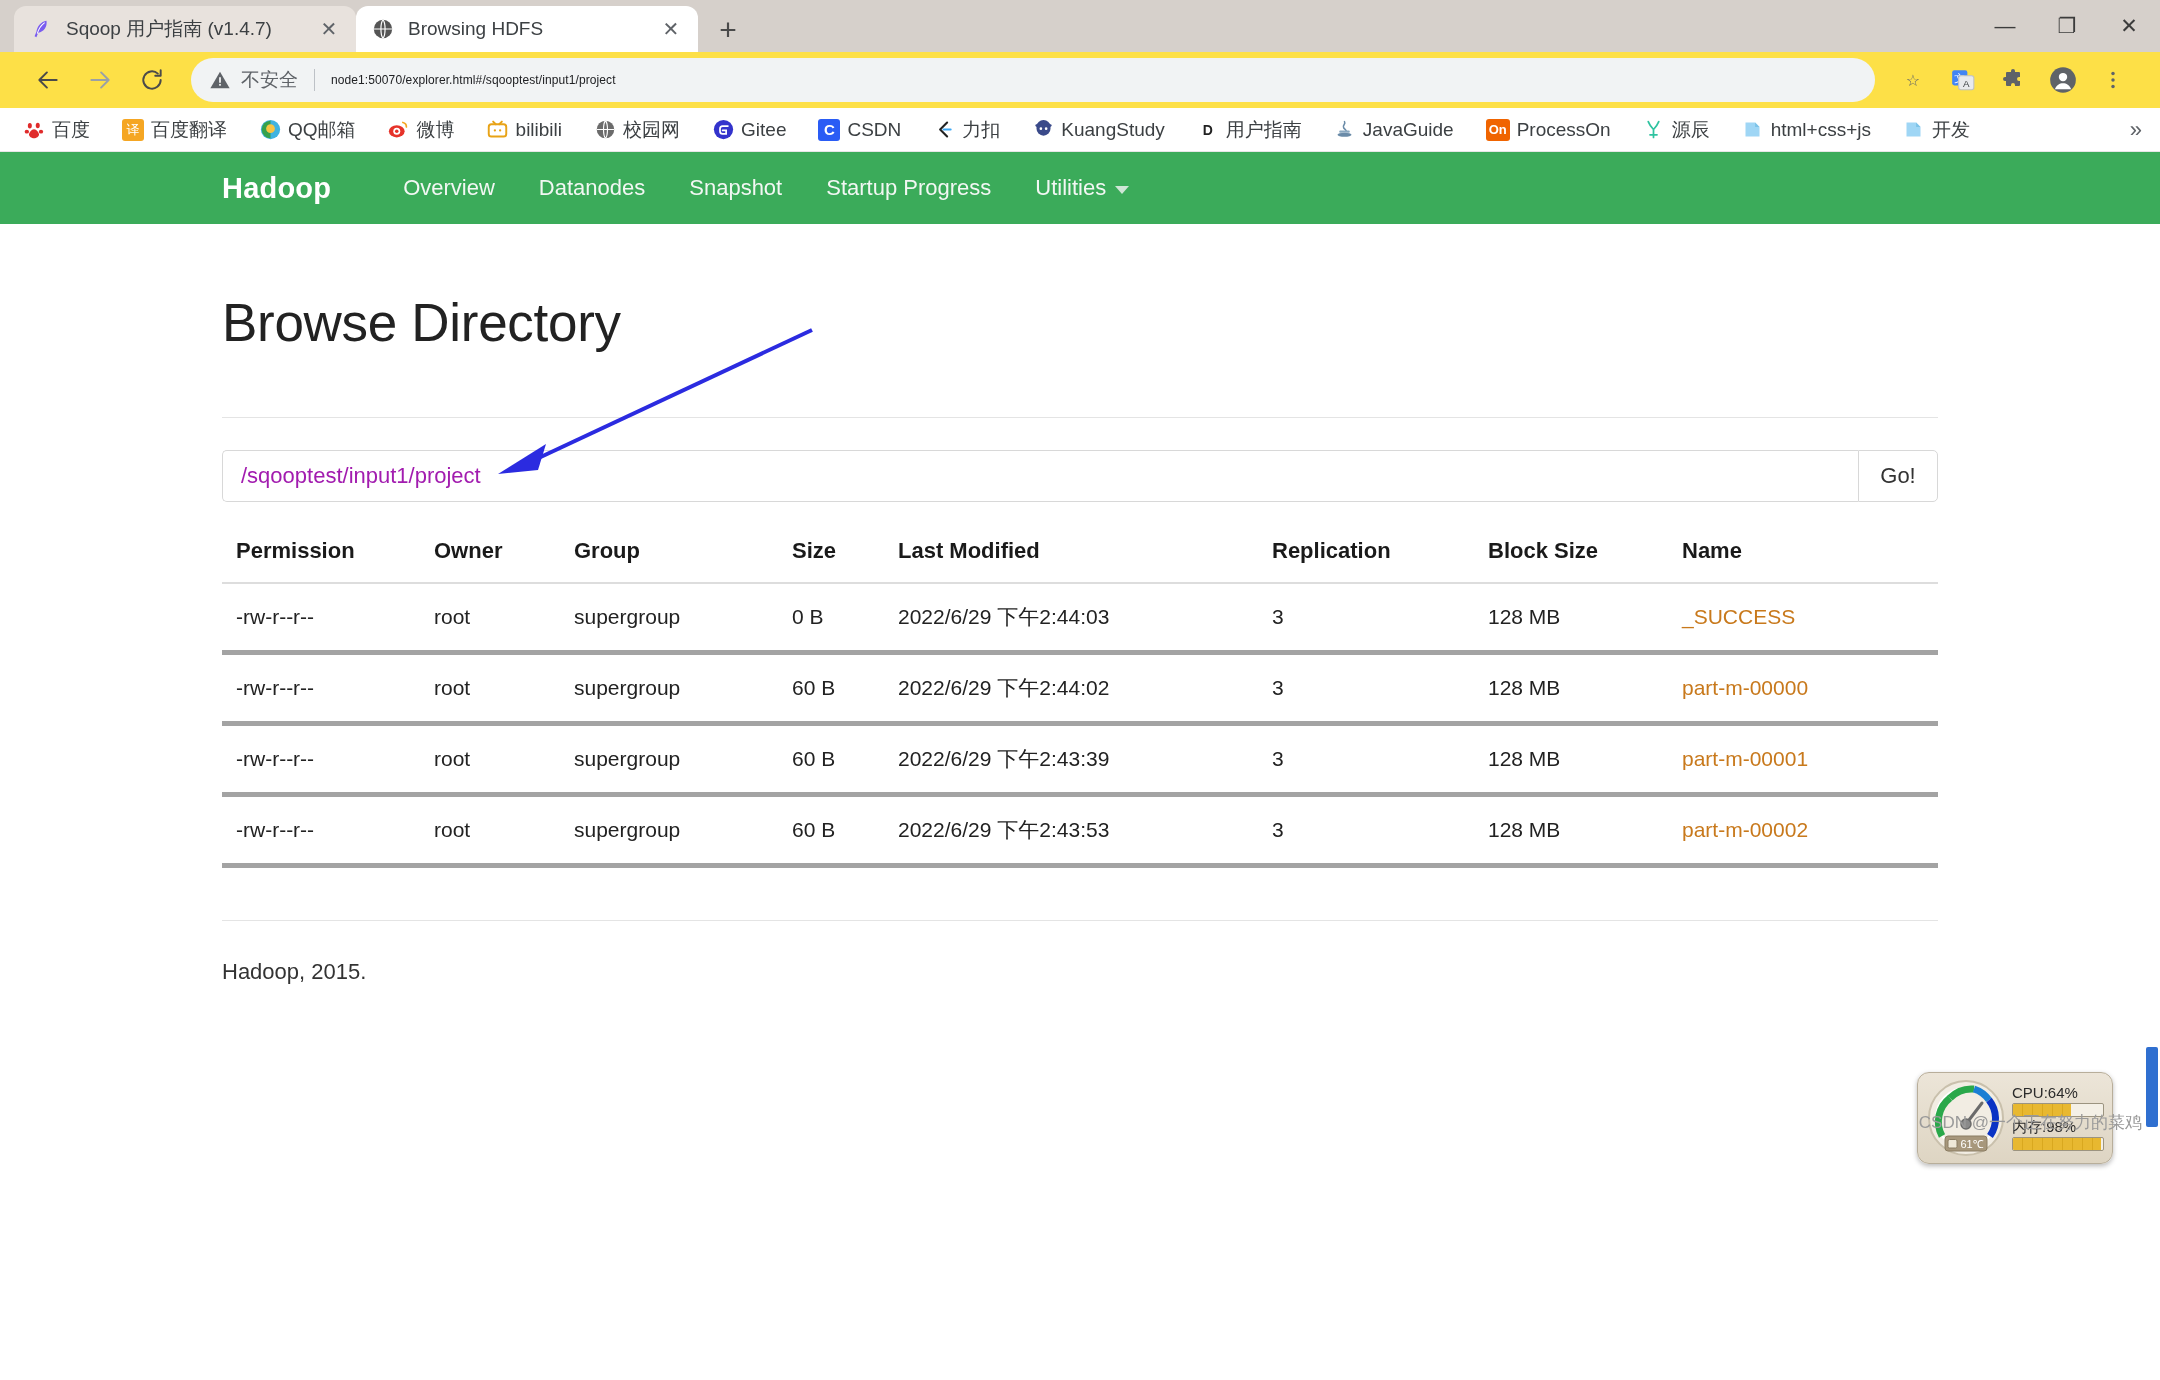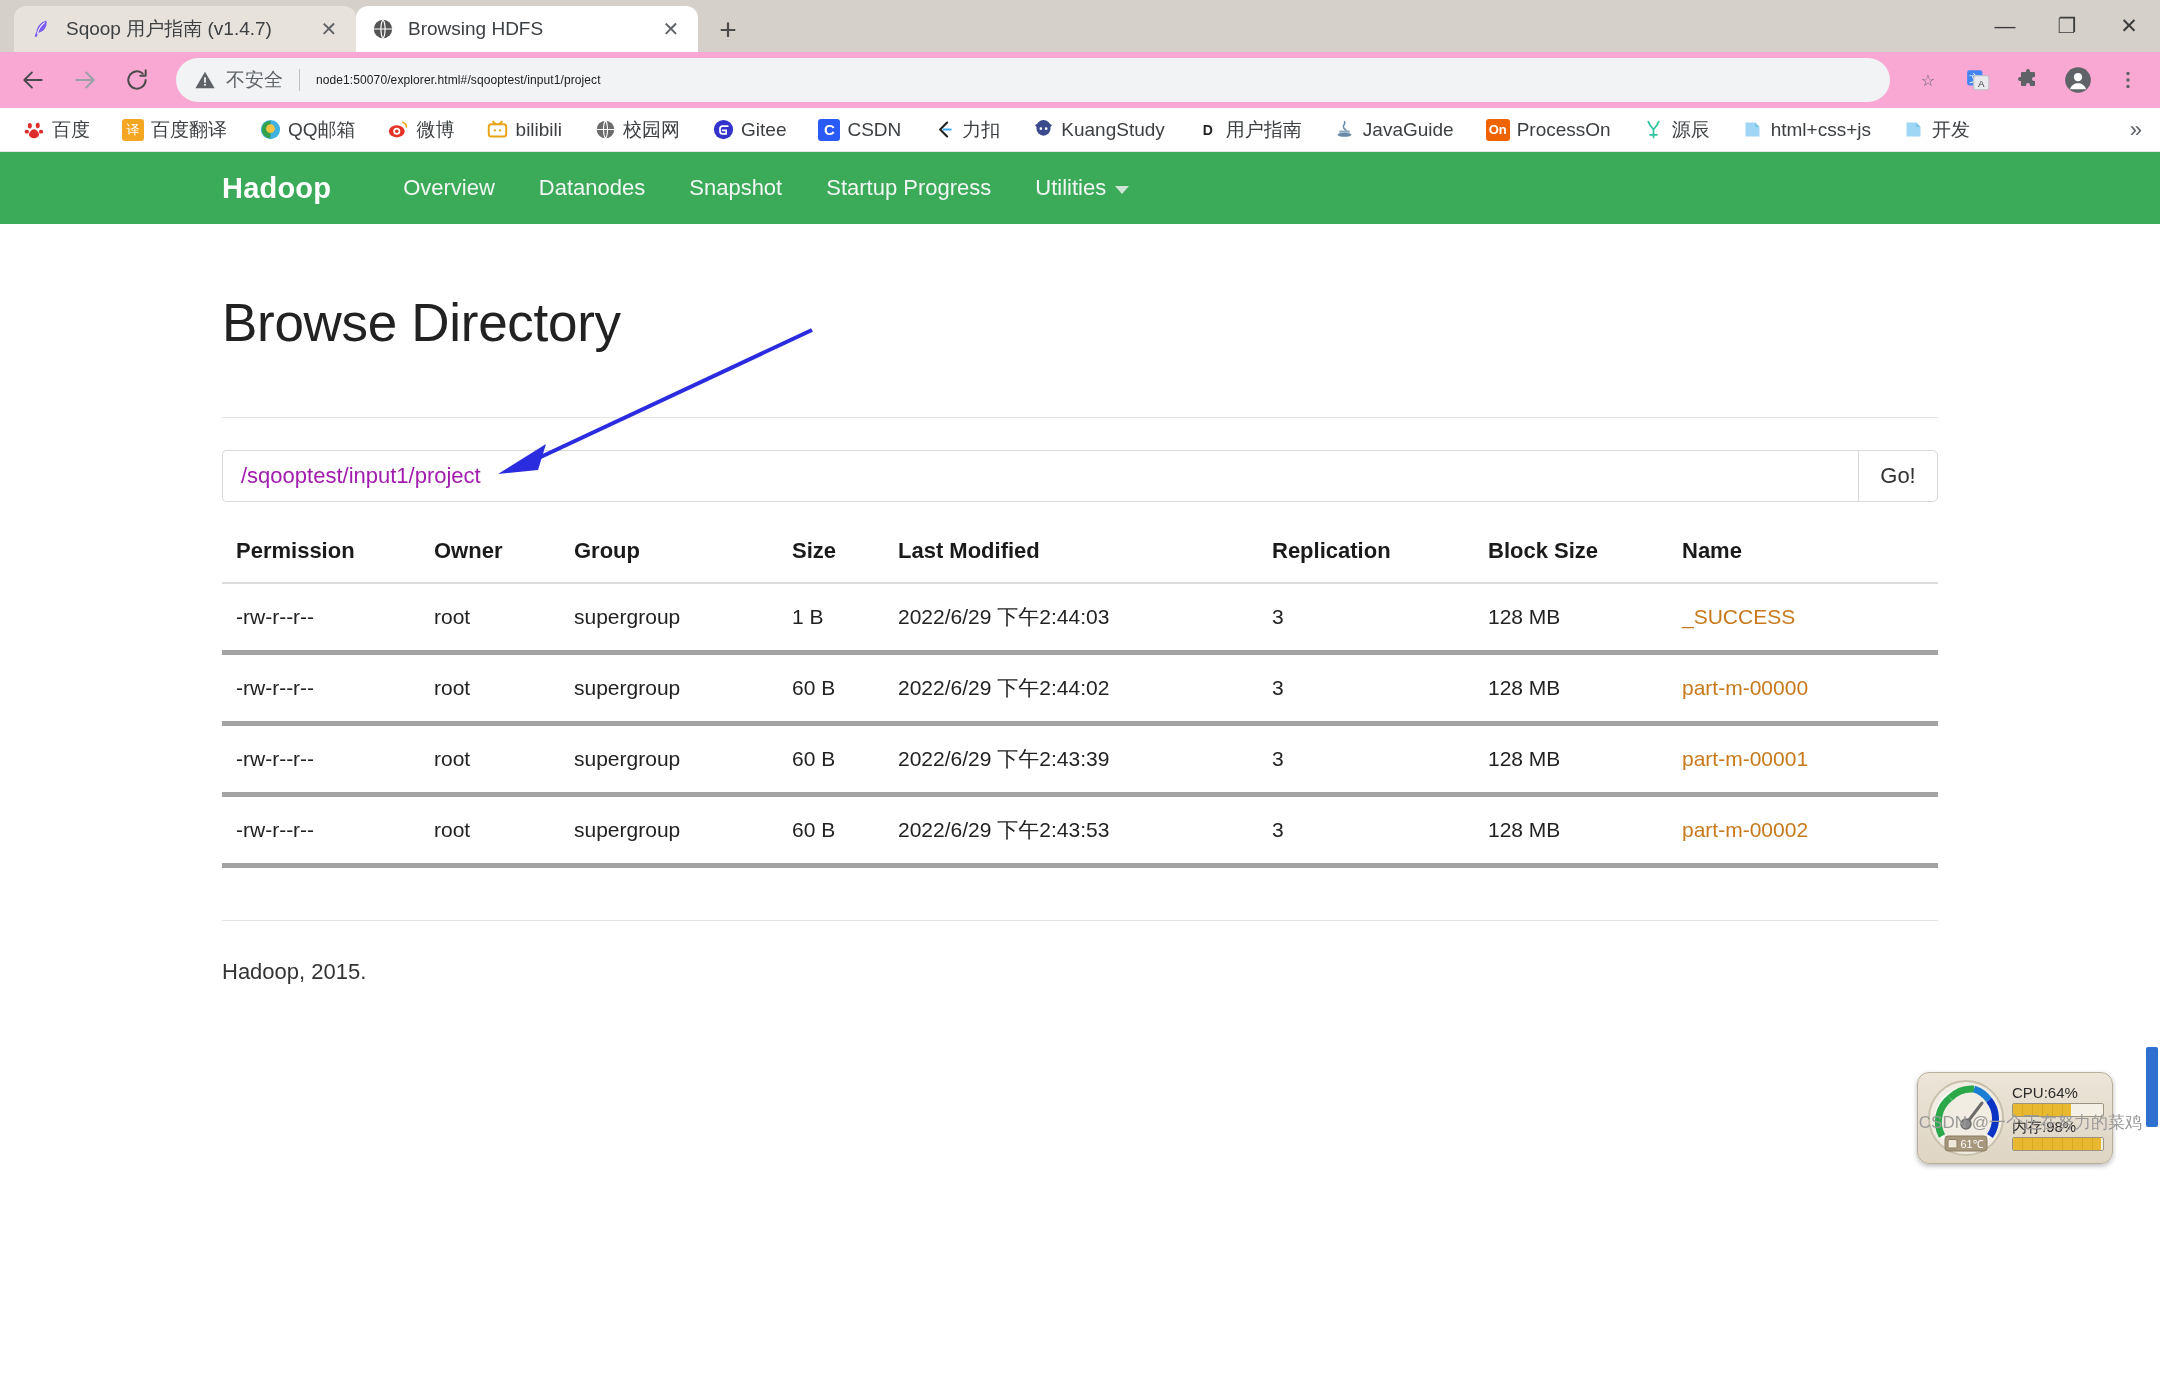--- a/index.html
+++ b/index.html
@@ -50,23 +50,23 @@
     position: absolute; right: 0; top: 0; height: 52px;
     display: flex; align-items: center;
   }
   .winbtn {
     width: 62px; height: 52px;
     display: flex; align-items: center; justify-content: center;
     font-size: 21px; color: #3c3c3c;
   }
 
   .toolbar {
-    height: 56px; background: #f9a8d4;
+    height: 56px; background: #fde047;
     display: flex; align-items: center;
-    padding: 0 10px; gap: 6px;
+    padding: 0 25px; gap: 6px;
   }
   .navbtn {
     width: 46px; height: 46px; border-radius: 50%;
     display: flex; align-items: center; justify-content: center;
     color: #4a4a4a;
   }
   .omnibox {
     flex: 1 1 auto; height: 44px; background: #f1f3f4;
     border-radius: 22px; display: flex; align-items: center;
     padding: 0 18px; margin: 0 10px; gap: 10px;
@@ -479,21 +479,21 @@
             <th class="c-rep">Replication</th>
             <th class="c-block">Block Size</th>
             <th class="c-name">Name</th>
           </tr>
         </thead>
         <tbody>
           <tr>
             <td class="c-perm">-rw-r--r--</td>
             <td class="c-owner">root</td>
             <td class="c-group">supergroup</td>
-            <td class="c-size">1 B</td>
+            <td class="c-size">0 B</td>
             <td class="c-mod">2022/6/29 下午2:44:03</td>
             <td class="c-rep">3</td>
             <td class="c-block">128 MB</td>
             <td class="c-name"><a class="fname">_SUCCESS</a></td>
           </tr>
           <tr>
             <td class="c-perm">-rw-r--r--</td>
             <td class="c-owner">root</td>
             <td class="c-group">supergroup</td>
             <td class="c-size">60 B</td>

